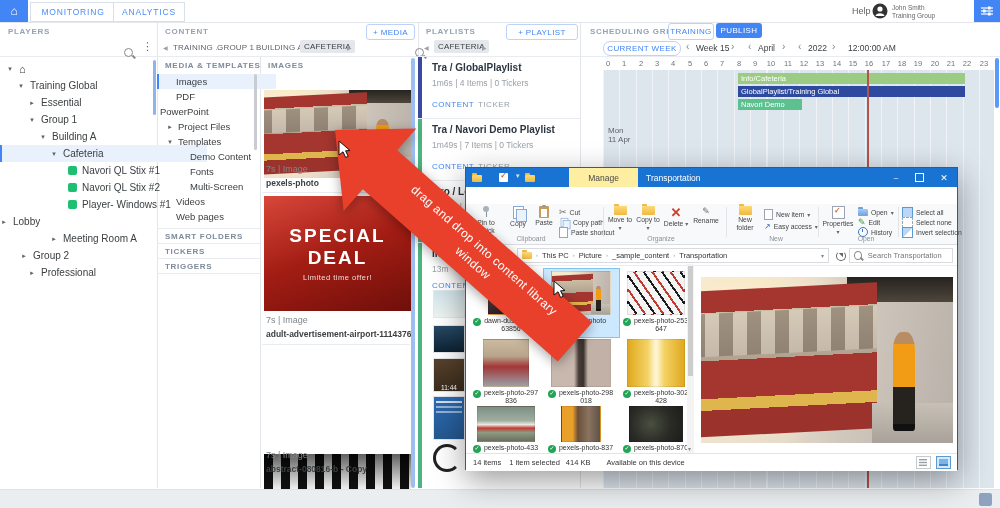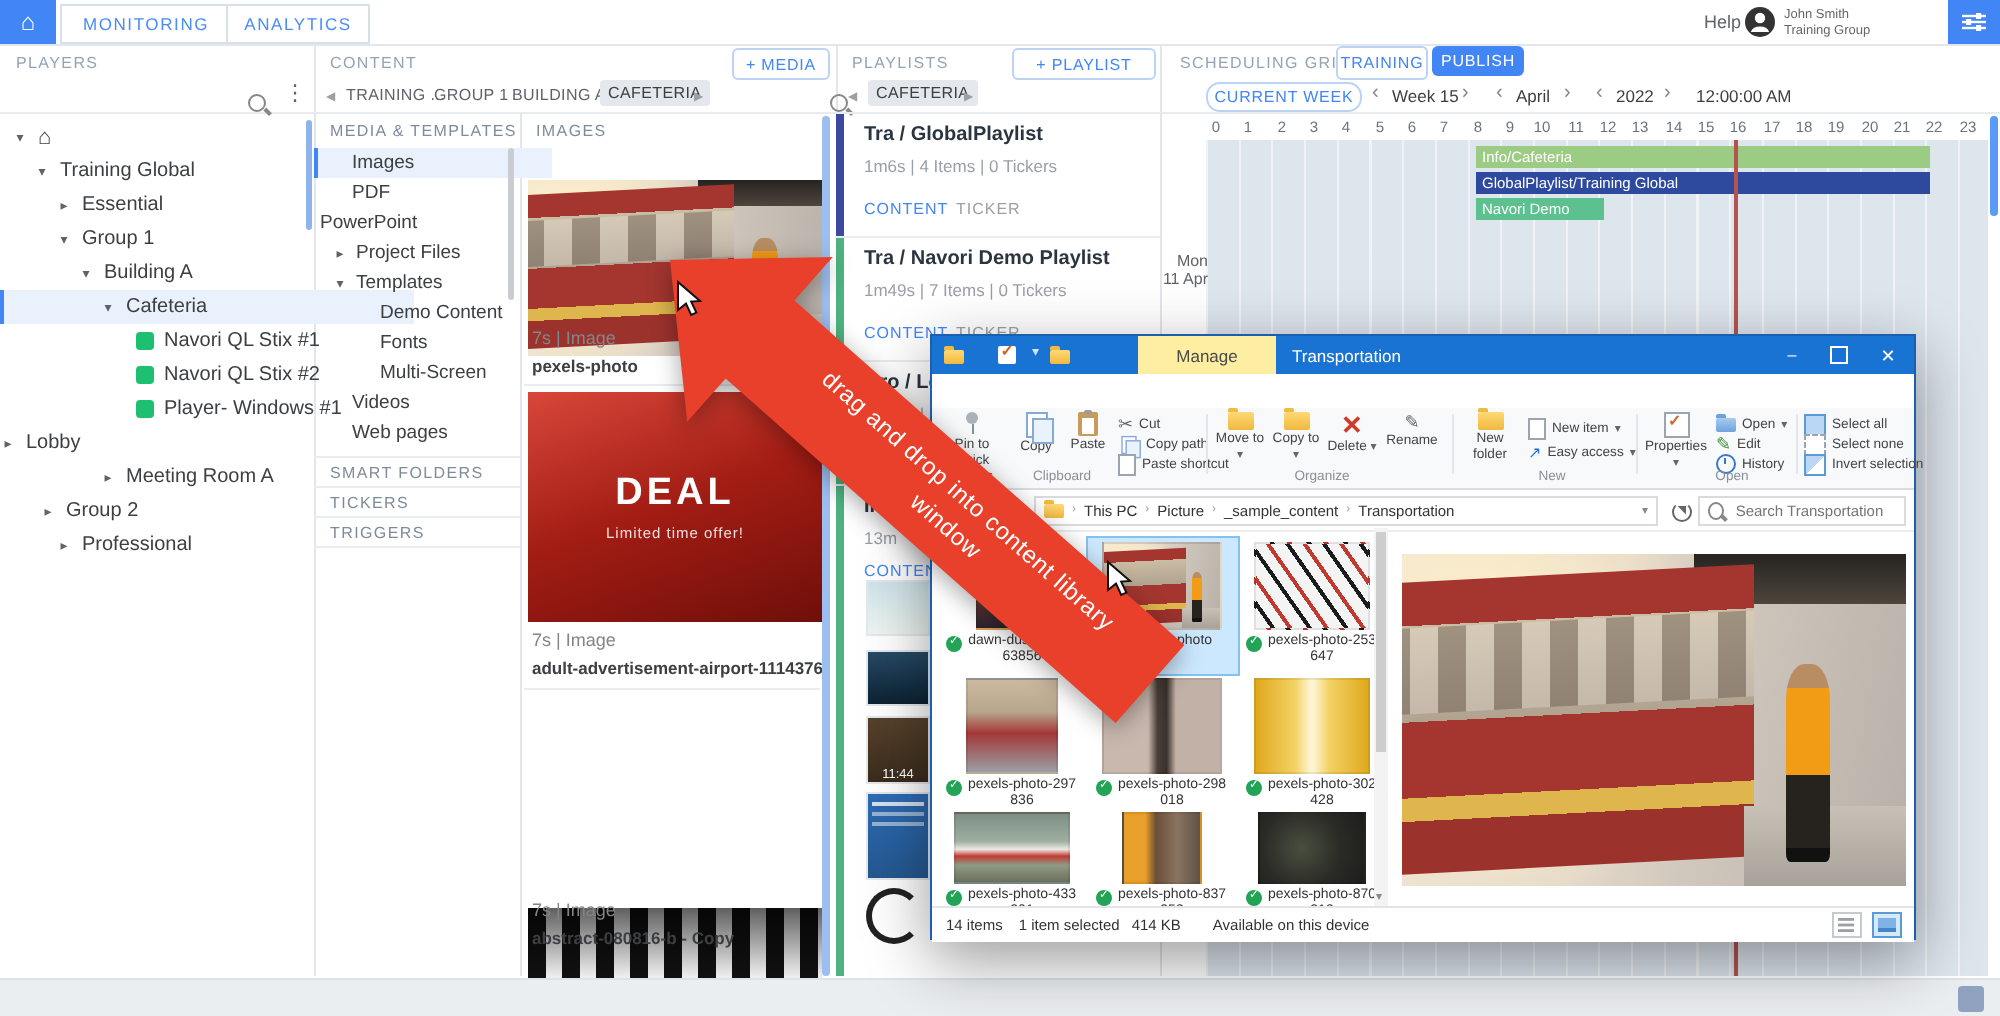--- a/index.html
+++ b/index.html
@@ -10,21 +10,21 @@
   .topbar{position:absolute;left:0;top:0;width:1000px;height:22px;background:#fff;border-bottom:1px solid #e3e6ea}
   .homebtn{position:absolute;left:0;top:0;width:28px;height:22px;background:#4285f4;color:#fff;
            display:flex;align-items:center;justify-content:center;font-size:12px}
   .toptab{position:absolute;top:2px;height:18px;border:1px solid #d8e0ea;color:#4a8cf7;font-size:8.5px;
           letter-spacing:.8px;display:flex;align-items:center;justify-content:center;background:#fff}
   .helptxt{position:absolute;top:6px;font-size:9px;color:#5f6368}
   .userblock{position:absolute;top:4px;font-size:6.5px;color:#666;line-height:1.25}
   .setbtn{position:absolute;top:0;width:26px;height:22px;background:#4285f4;display:flex;align-items:center;justify-content:center}
   
   .vline{position:absolute;top:22px;bottom:20px;width:1px;background:#e2e6ea}
-  .plabel{font-size:8px;color:#94a3b5;letter-spacing:.7px;font-weight:normal}
+  .plabel{font-size:8px;color:#94a3b5;letter-spacing:.7px;font-weight:bold}
   .ghostbtn{border:1px solid #bcd2f7;border-radius:3px;color:#4285f4;font-size:8px;letter-spacing:.4px;
             display:flex;align-items:center;justify-content:center;background:#fff}
   .crumbarrow{font-size:6px;color:#9aa0a6}
   .crumb{font-size:8px;color:#5f6368;letter-spacing:.2px}
   .crumb.pill{background:#e4e7eb;border-radius:2px;padding:2px 4px;color:#3c4043}
   .mag{display:inline-block;width:7px;height:7px;border:1.5px solid #888;border-radius:50%;position:relative}
   .mag:after{content:"";position:absolute;width:4px;height:1.5px;background:#888;transform:rotate(45deg);right:-3.5px;bottom:-1px}
   .rowline{position:absolute;height:1px;background:#e8ebef}
   
   .trow{position:absolute;left:0;width:157px;height:17px;display:flex;align-items:center;gap:5px;font-size:10px;color:#3c4043}
@@ -310,20 +310,21 @@
   <div class="train"></div>
   <div class="winrow"></div>
   <div class="platform"></div>
   <div class="person"></div>
 </div>
 <div class="cmeta abs" style="left:266px;top:164px">7s | Image</div>
 <div class="cname abs" style="left:266px;top:178px">pexels-photo</div>
 <div class="rowline" style="left:262px;top:192px;width:148px"></div>
 
 <div class="thumbbox ad" style="left:264px;top:196px;width:147px;height:115px">
+  <div class="big">SPECIAL</div>
   <div class="big">DEAL</div>
   <div class="small">Limited time offer!</div>
 </div>
 <div class="cmeta abs" style="left:266px;top:315px">7s | Image</div>
 <div class="cname abs" style="left:266px;top:329px">adult-advertisement-airport-1114376</div>
 <div class="rowline" style="left:262px;top:344px;width:148px"></div>
 
 <div class="thumbbox stripes" style="left:264px;top:348px;width:147px;height:98px"></div>
 <div class="cmeta abs" style="left:266px;top:450px">7s | Image</div>
 <div class="cname abs" style="left:266px;top:464px">abstract-080816-b - Copy</div>
@@ -415,21 +416,21 @@
 <span class="hourlbl" style="left:864px">16</span>
 <span class="hourlbl" style="left:881px">17</span>
 <span class="hourlbl" style="left:897px">18</span>
 <span class="hourlbl" style="left:913px">19</span>
 <span class="hourlbl" style="left:930px">20</span>
 <span class="hourlbl" style="left:946px">21</span>
 <span class="hourlbl" style="left:962px">22</span>
 <span class="hourlbl" style="left:979px">23</span>
 
 <div class="schedgrid"></div>
-<div class="abs" style="left:578px;top:126px;width:26px;text-align:right;font-size:8px;color:#5f6368">
+<div class="abs" style="left:608px;top:126px;width:26px;text-align:left;font-size:8px;color:#5f6368">
   <div>Mon</div>
   <div>11 Apr</div>
 </div>
 <div class="schedbar" style="left:738px;top:73px;width:227px;background:#9ccb83">
     <span>Info/Cafeteria</span>
   </div>
 <div class="schedbar" style="left:738px;top:86px;width:227px;background:#2e4a9e">
     <span>GlobalPlaylist/Training Global</span>
   </div>
 <div class="schedbar" style="left:738px;top:99px;width:64px;background:#5cc08f">

